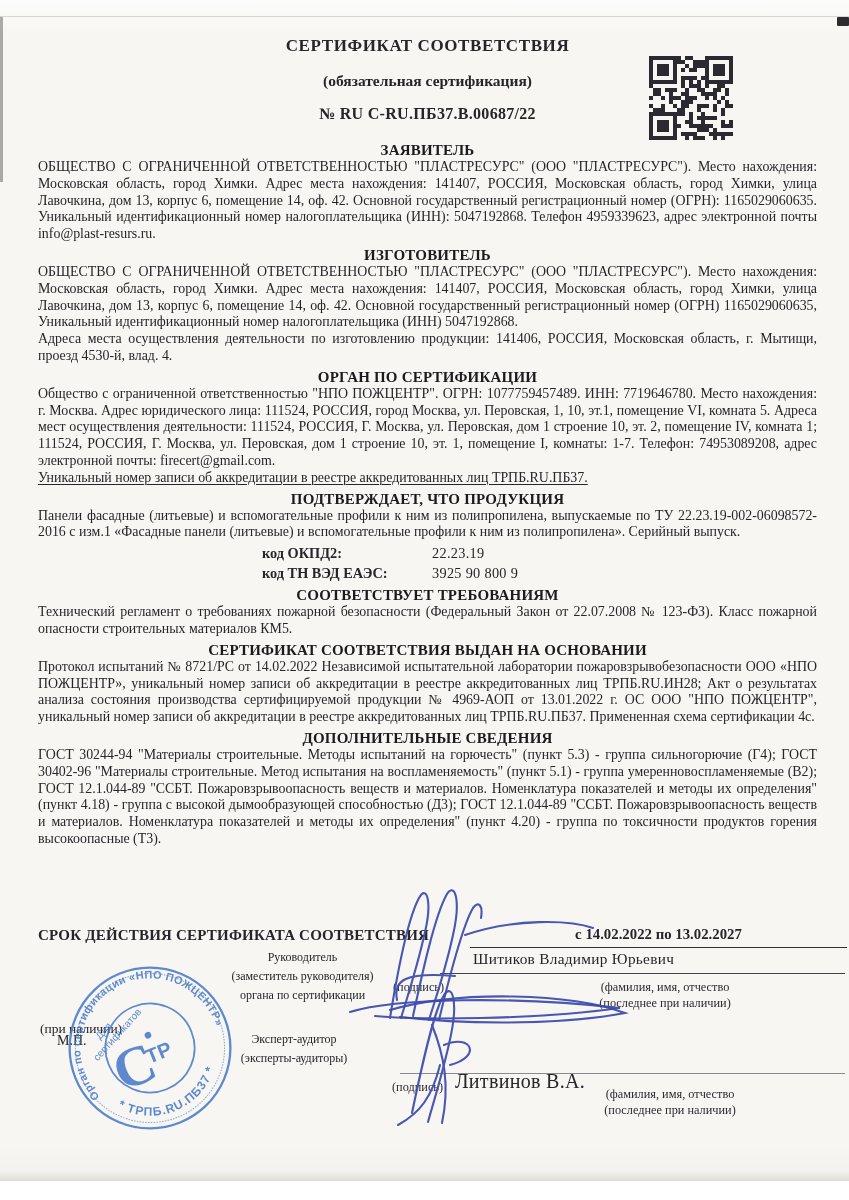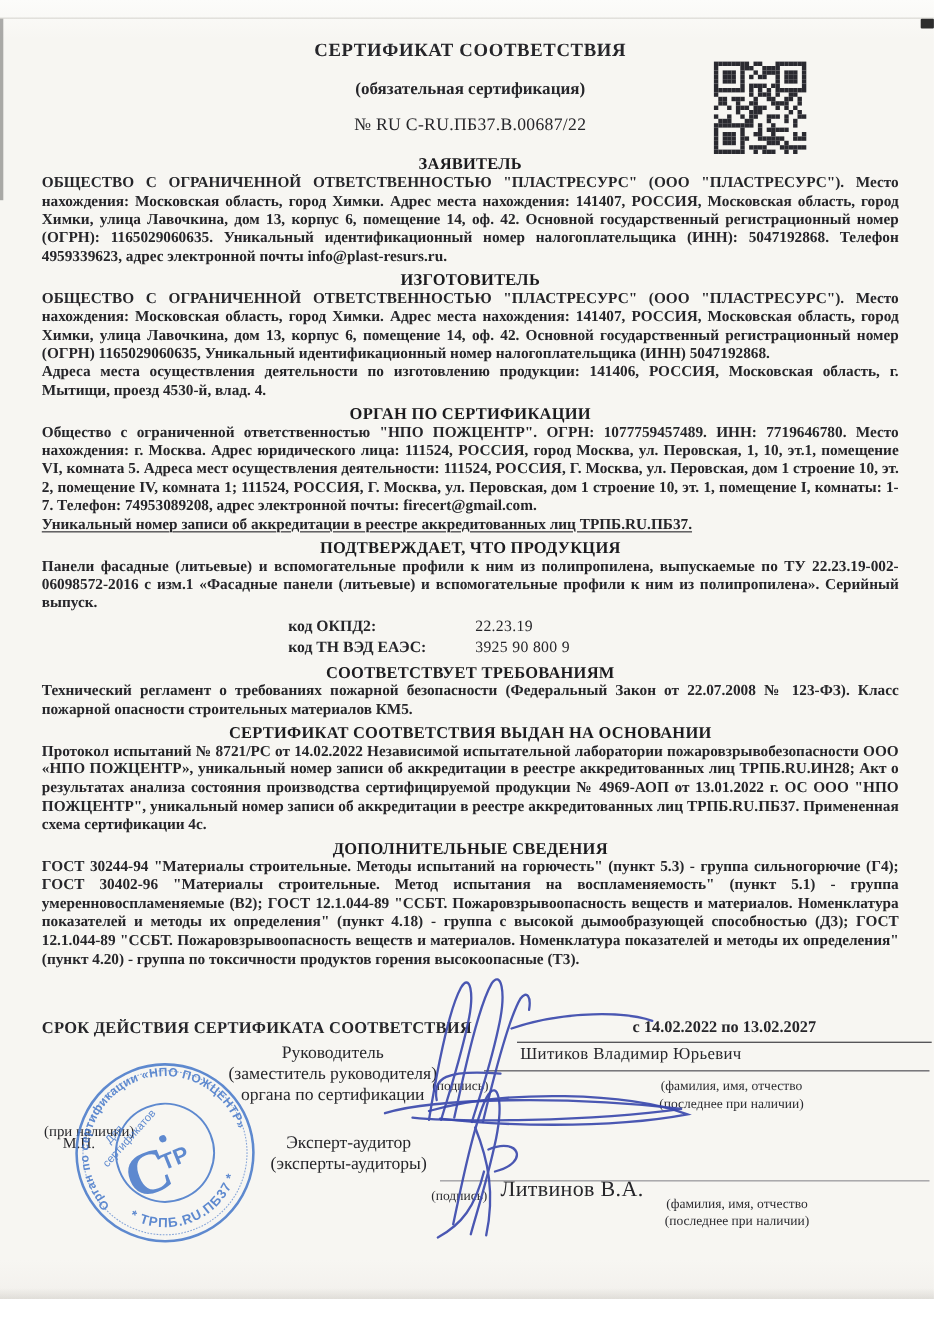--- a/index.html
+++ b/index.html
@@ -13,45 +13,45 @@
   .scan-top-line { position:absolute; left:0; top:16px; width:100%; height:1px; background:#d8d6d1; }
   .scan-left-sliver { position:absolute; left:0; top:17px; width:3px; height:165px; background:#6a6a68; opacity:.55; }
   .scan-right-nub { position:absolute; right:0; top:17px; width:12px; height:9px; background:#2d2d2d; border-radius:1px; }
   .scan-bottom { position:absolute; left:0; bottom:0; width:100%; height:10px; background:linear-gradient(180deg, rgba(0,0,0,0) 0%, rgba(90,85,75,.12) 100%); }
 
   .content { position:absolute; left:38px; top:0; width:779px; }
 
   .hdr { text-align:center; padding-top:36px; }
   .hdr .title { font-size:17px; font-weight:bold; letter-spacing:.6px; }
   .hdr .subtitle { font-size:15.5px; font-weight:bold; margin-top:16px; }
-  .hdr .cert-number { font-size:16px; margin-top:15px; letter-spacing:.3px; }
+  .hdr .cert-number { font-size:16px; margin-top:15px; letter-spacing:.3px;font-weight:bold; }
 
   .qr { position:absolute; left:647px; top:52px; width:88px; height:92px; }
   .qr svg { width:100%; height:100%; }
 
   h2 { font-size:15px; font-weight:bold; margin:3px 0 0 0; line-height:18px; letter-spacing:.2px; color:#1b1b1e;text-align:center; }
-  p.body { margin:0; text-align:justify; font-size:13.9px; line-height:16.8px;font-weight:bold; }
+  p.body { margin:0; text-align:justify; font-size:13.9px; line-height:16.8px; }
   p.body.u { text-decoration:underline; text-decoration-thickness:1px; text-underline-offset:2px; }
   section.first { margin-top:18px; }
 
   .codes { margin:3px 0 2px 224px; }
   .code-row { font-size:14.3px; line-height:19.5px; }
   .code-label { display:inline-block; width:170px; font-weight:bold; }
   .code-value { letter-spacing:.3px;text-align:center; }
 
   
   .validity { position:absolute; left:38px; top:926px; width:779px; height:26px; }
   .v-head { font-size:15px; font-weight:bold; letter-spacing:.2px; }
   .v-dates { position:absolute; left:432px; top:0; width:377px; text-align:center;
              font-size:14.8px; border-bottom:1.6px solid #2f2f33; padding-bottom:4px;font-weight:bold; }
 
-  .sig-label { position:absolute; text-align:center; font-size:16px; line-height:19px; }
+  .sig-label { position:absolute; text-align:center; font-size:12px; line-height:19px; }
   .sig-label span { display:block; }
   .r1-role { left:195px; top:948px; width:215px; }
-  .r2-role { left:212px; top:1030px; width:210px; }
+  .r2-role { left:189px; top:1030px; width:210px; }
   .r1-name { position:absolute; left:473px; top:950px; font-size:15.3px; letter-spacing:.3px; }
   .r2-name { position:absolute; left:455px; top:1038px; font-size:20px; letter-spacing:.3px;margin-top:32px; }
   .r1-line { position:absolute; left:440px; top:973px; width:405px; border-top:1.4px solid #43434a; }
   .r2-line { position:absolute; left:400px; top:1073px; width:445px; border-top:1.2px solid #8a8a90; }
   .caption { position:absolute; font-size:12.3px; line-height:16px; color:#2b2b30; }
   .r1-podpis { left:393px; top:979px; }
   .r2-podpis { left:392px; top:1079px; }
   .r1-fio { left:540px; top:979px; width:250px; text-align:center; }
   .r2-fio { left:545px; top:1086px; width:250px; text-align:center; }
   .mp { position:absolute; left:57px; top:1005px; font-size:14px;margin-top:28px; }

